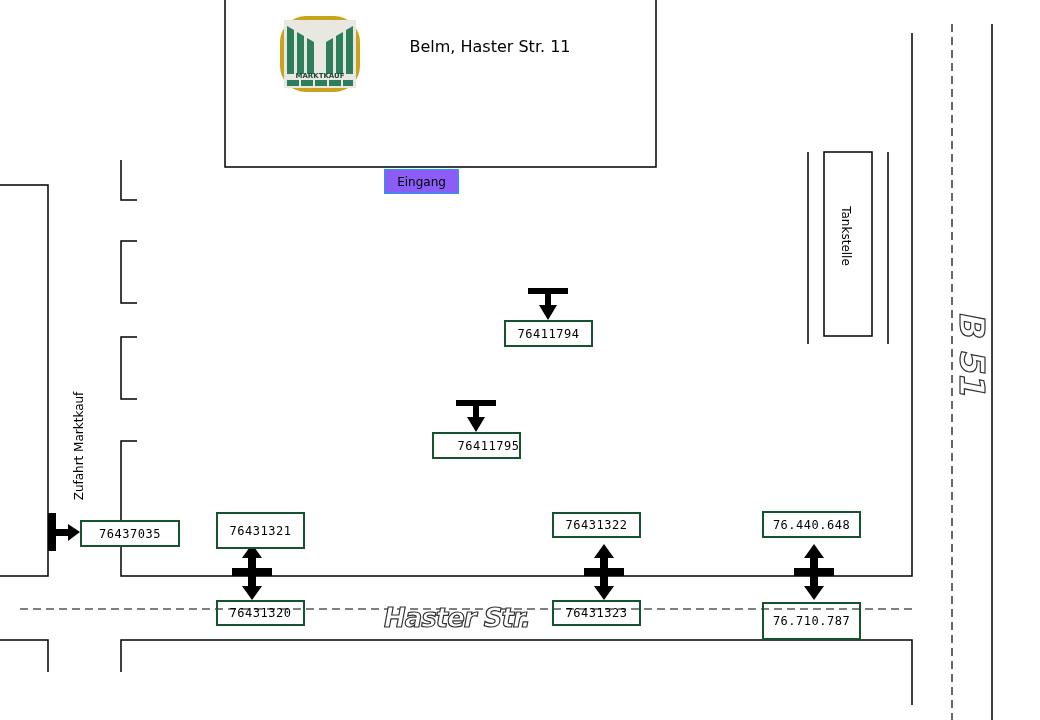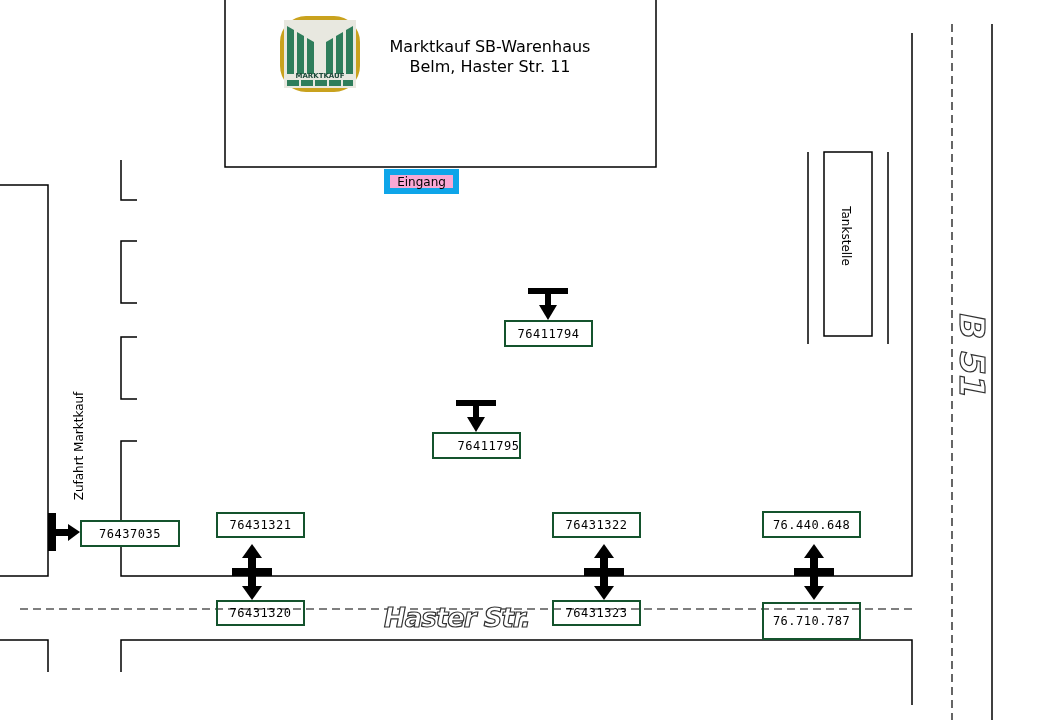--- a/index.html
+++ b/index.html
@@ -5,21 +5,21 @@
     html, body { margin: 0; padding: 0; background: #ffffff; }
     body { width: 1040px; height: 720px; position: relative; overflow: hidden; font-family: "DejaVu Sans", sans-serif; }
     svg.map { position: absolute; left: 0; top: 0; }
     .lbl { position: absolute; background: #fff; border: 2px solid #14532d; box-sizing: border-box;
            font-family: "DejaVu Sans Mono", monospace; font-size: 12px; color: #000;
            display: flex; align-items: center; justify-content: center; letter-spacing: 0.5px; }
     .lbl.transparent { background: transparent; }
     .title { position: absolute; left: 365px; top: 37px; width: 250px; text-align: center;
              font-family: "DejaVu Sans", sans-serif; font-size: 16px; line-height: 20px; color: #000; }
     .entrance { position: absolute; left: 384px; top: 169px; width: 75px; height: 25px;
-                border: 6px solid #0ea5e9; box-sizing: border-box; background: #f9a8d4;
+                border: 1px solid #0ea5e9; box-sizing: border-box; background: #8b5cf6;
                 font-family: "DejaVu Sans", sans-serif; font-size: 12px;
                 display: flex; align-items: center; justify-content: center; }
     .vtext { position: absolute; font-family: "DejaVu Sans", sans-serif; font-size: 12px; white-space: nowrap; color: #000; }
     .station-text { left: 846px; top: 236px; transform: translate(-50%, -50%) rotate(90deg); }
     .zufahrt-text { left: 79px; top: 446px; transform: translate(-50%, -50%) rotate(-90deg); }
     .outline-text { position: absolute; font-family: "DejaVu Sans", sans-serif; font-weight: bold; font-style: italic;
                     color: #fff; -webkit-text-stroke: 1.2px #333; white-space: nowrap; }
     .street-name { left: 384px; top: 603px; font-size: 26px; letter-spacing: -1px; font-style: italic; }
     .highway-name { left: 972px; top: 356px; font-size: 34px; transform: translate(-50%, -50%) rotate(90deg); }
     .logo { position: absolute; left: 280px; top: 16px; width: 80px; height: 76px; background: #c9a21e; border-radius: 26px; }
@@ -103,33 +103,32 @@
         <rect x="21" y="64" width="12" height="6"></rect>
       <rect x="35" y="64" width="12" height="6"></rect>
         <rect x="49" y="64" width="12" height="6"></rect>
       <rect x="63" y="64" width="10" height="6"></rect>
     </g>
     <text x="40" y="62" text-anchor="middle" font-family="DejaVu Sans, sans-serif" font-size="7" font-weight="bold" fill="#1e4a3a">MARKTKAUF</text>
   </svg>
 </div>
 
 <div class="title">
-  <div>Marktkauf SB-Warenhaus</div>
   <div>Belm, Haster Str. 11</div>
 </div>
 
 <div class="entrance">Eingang</div>
 
 <div class="vtext station-text">Tankstelle</div>
 <div class="vtext zufahrt-text">Zufahrt Marktkauf</div>
 
 <div class="outline-text street-name">Haster Str.</div>
 <div class="outline-text highway-name">B 51</div>
 
 <div class="lbl" style="left:504px;top:320px;width:89px;height:27px;">76411794</div>
 <div class="lbl" style="left:432px;top:432px;width:89px;height:27px;padding-left:24px;">76411795</div>
 <div class="lbl" style="left:80px;top:520px;width:100px;height:27px;">76437035</div>
-<div class="lbl" style="left:216px;top:512px;width:89px;height:26px;">76431321</div>
+<div class="lbl" style="left:216px;top:512px;width:89px;height:37px;">76431321</div>
 <div class="lbl transparent" style="left:216px;top:600px;width:89px;height:26px;">76431320</div>
 <div class="lbl" style="left:552px;top:512px;width:89px;height:26px;">76431322</div>
 <div class="lbl transparent" style="left:552px;top:600px;width:89px;height:26px;">76431323</div>
 <div class="lbl" style="left:762px;top:511px;width:99px;height:27px;">76.440.648</div>
 <div class="lbl transparent" style="left:762px;top:602px;width:99px;height:38px;">76.710.787</div>
 
 </body></html>

